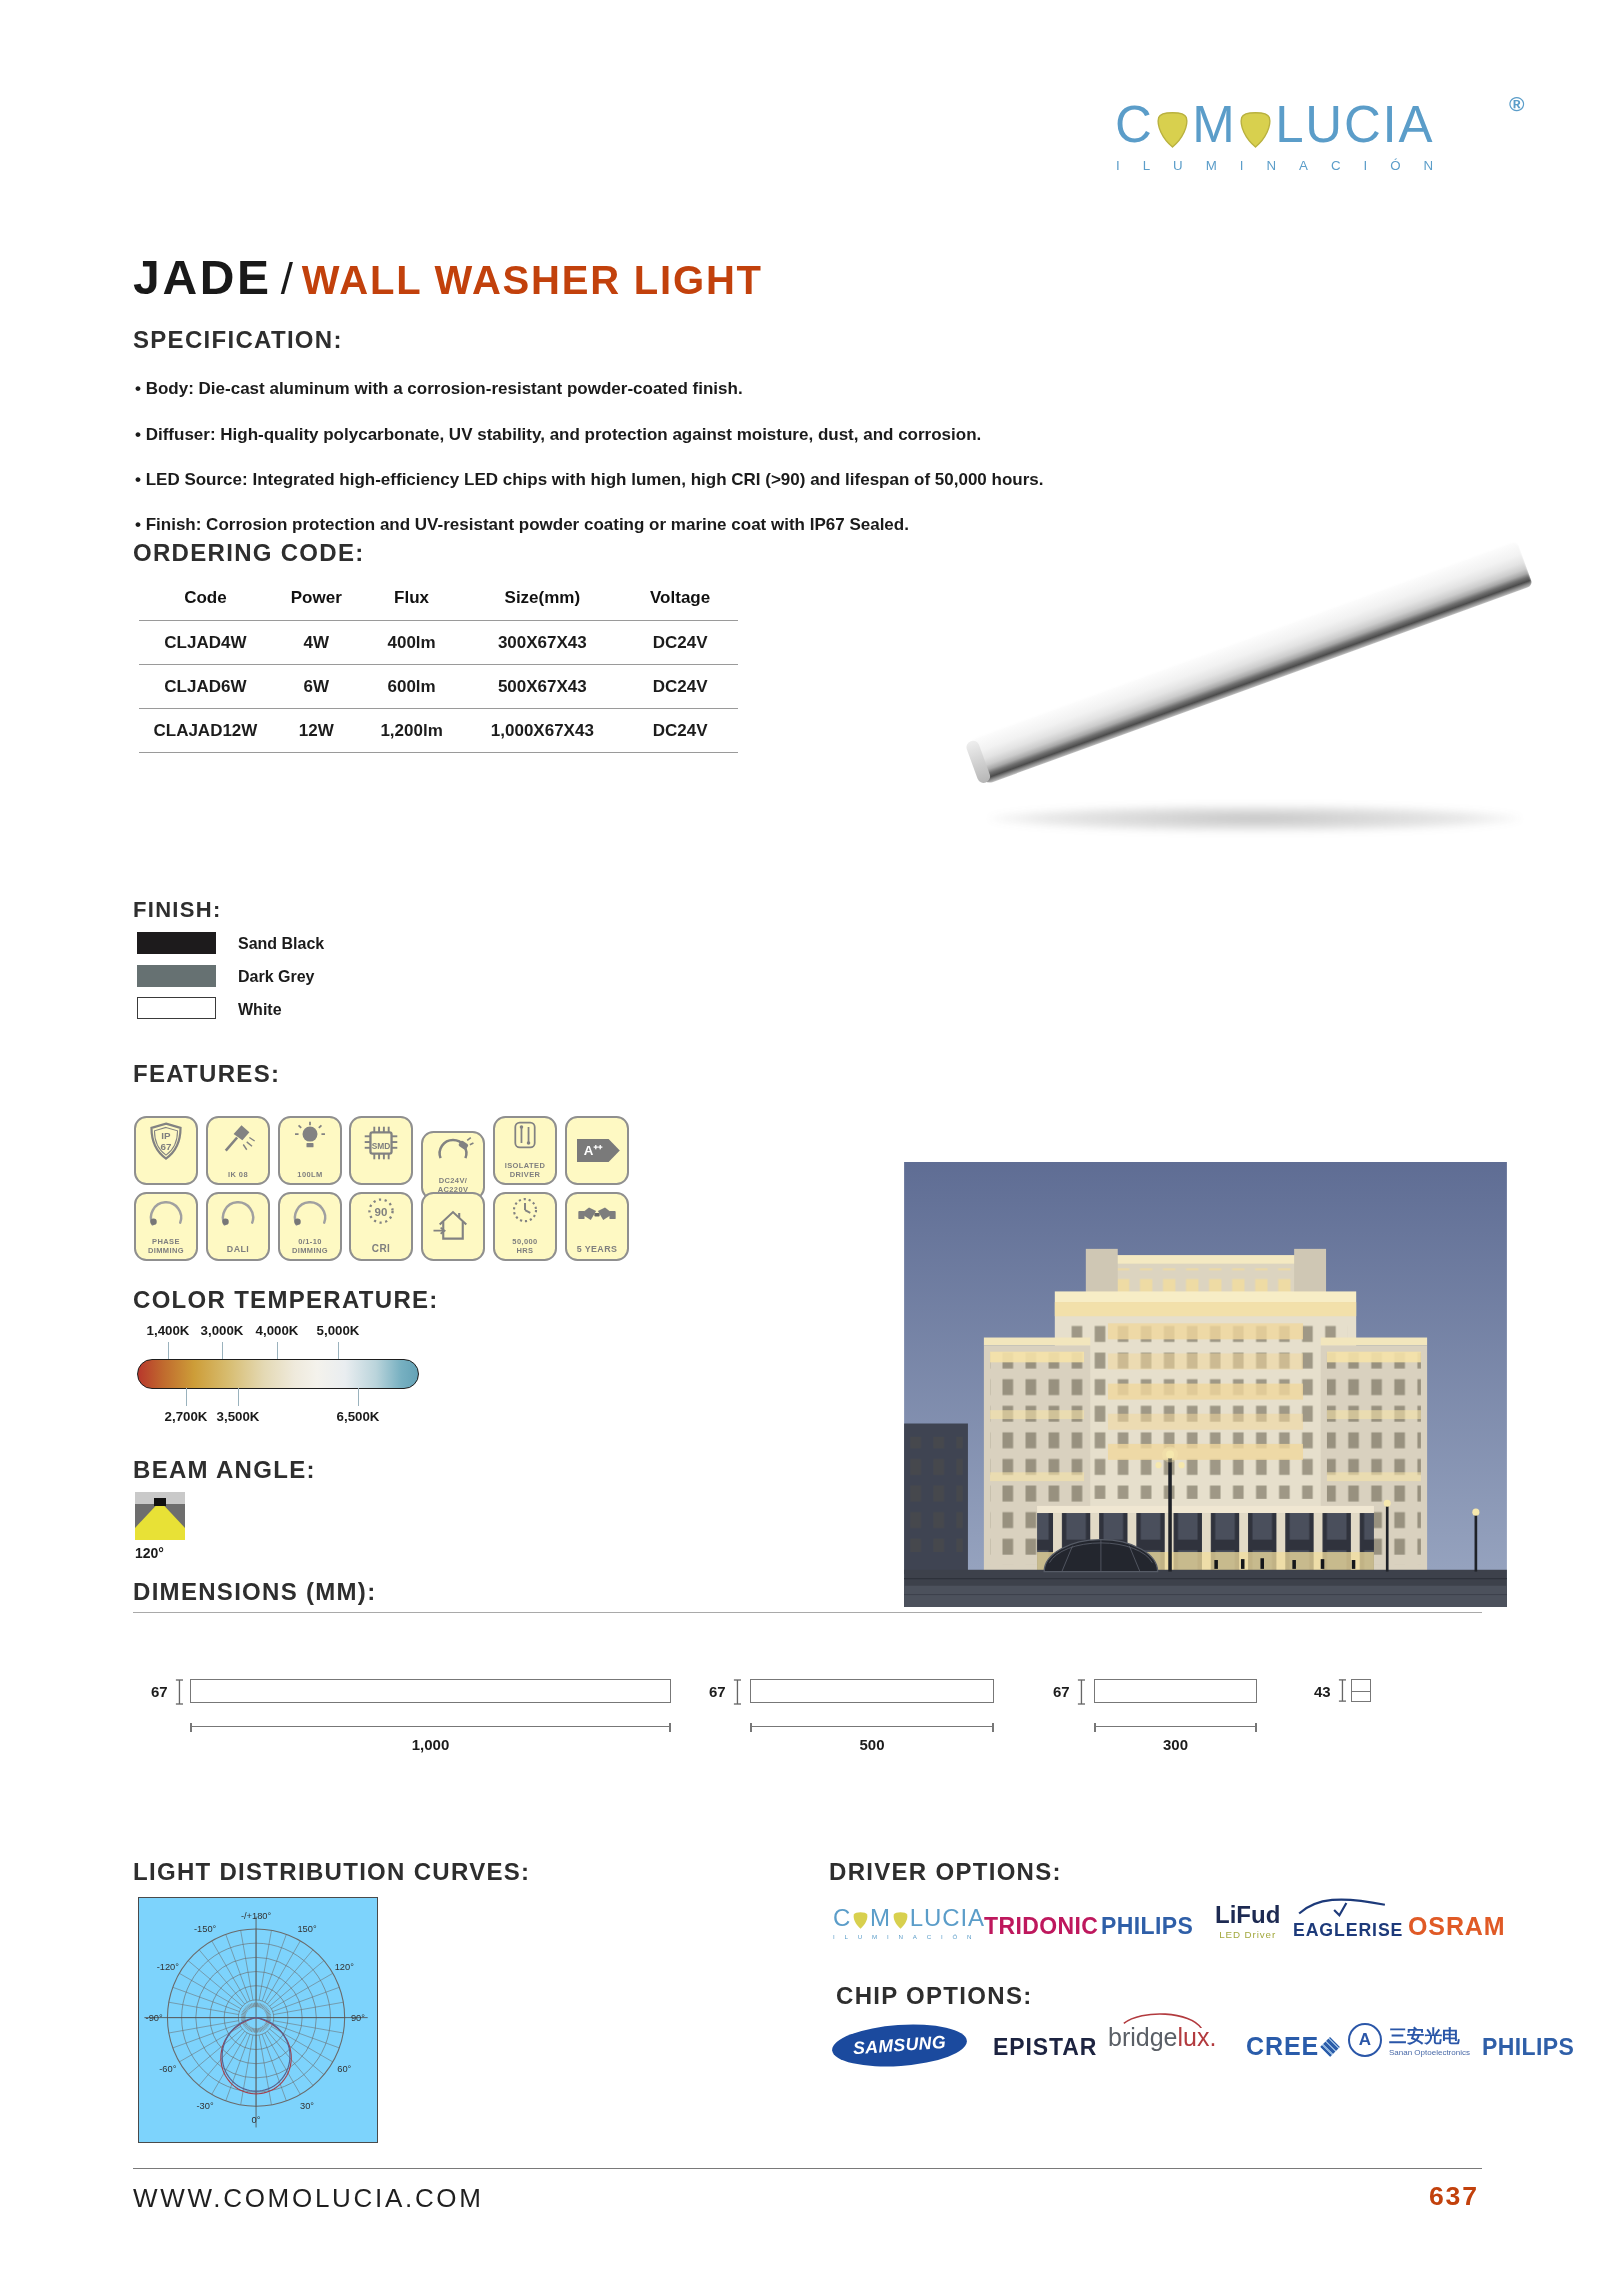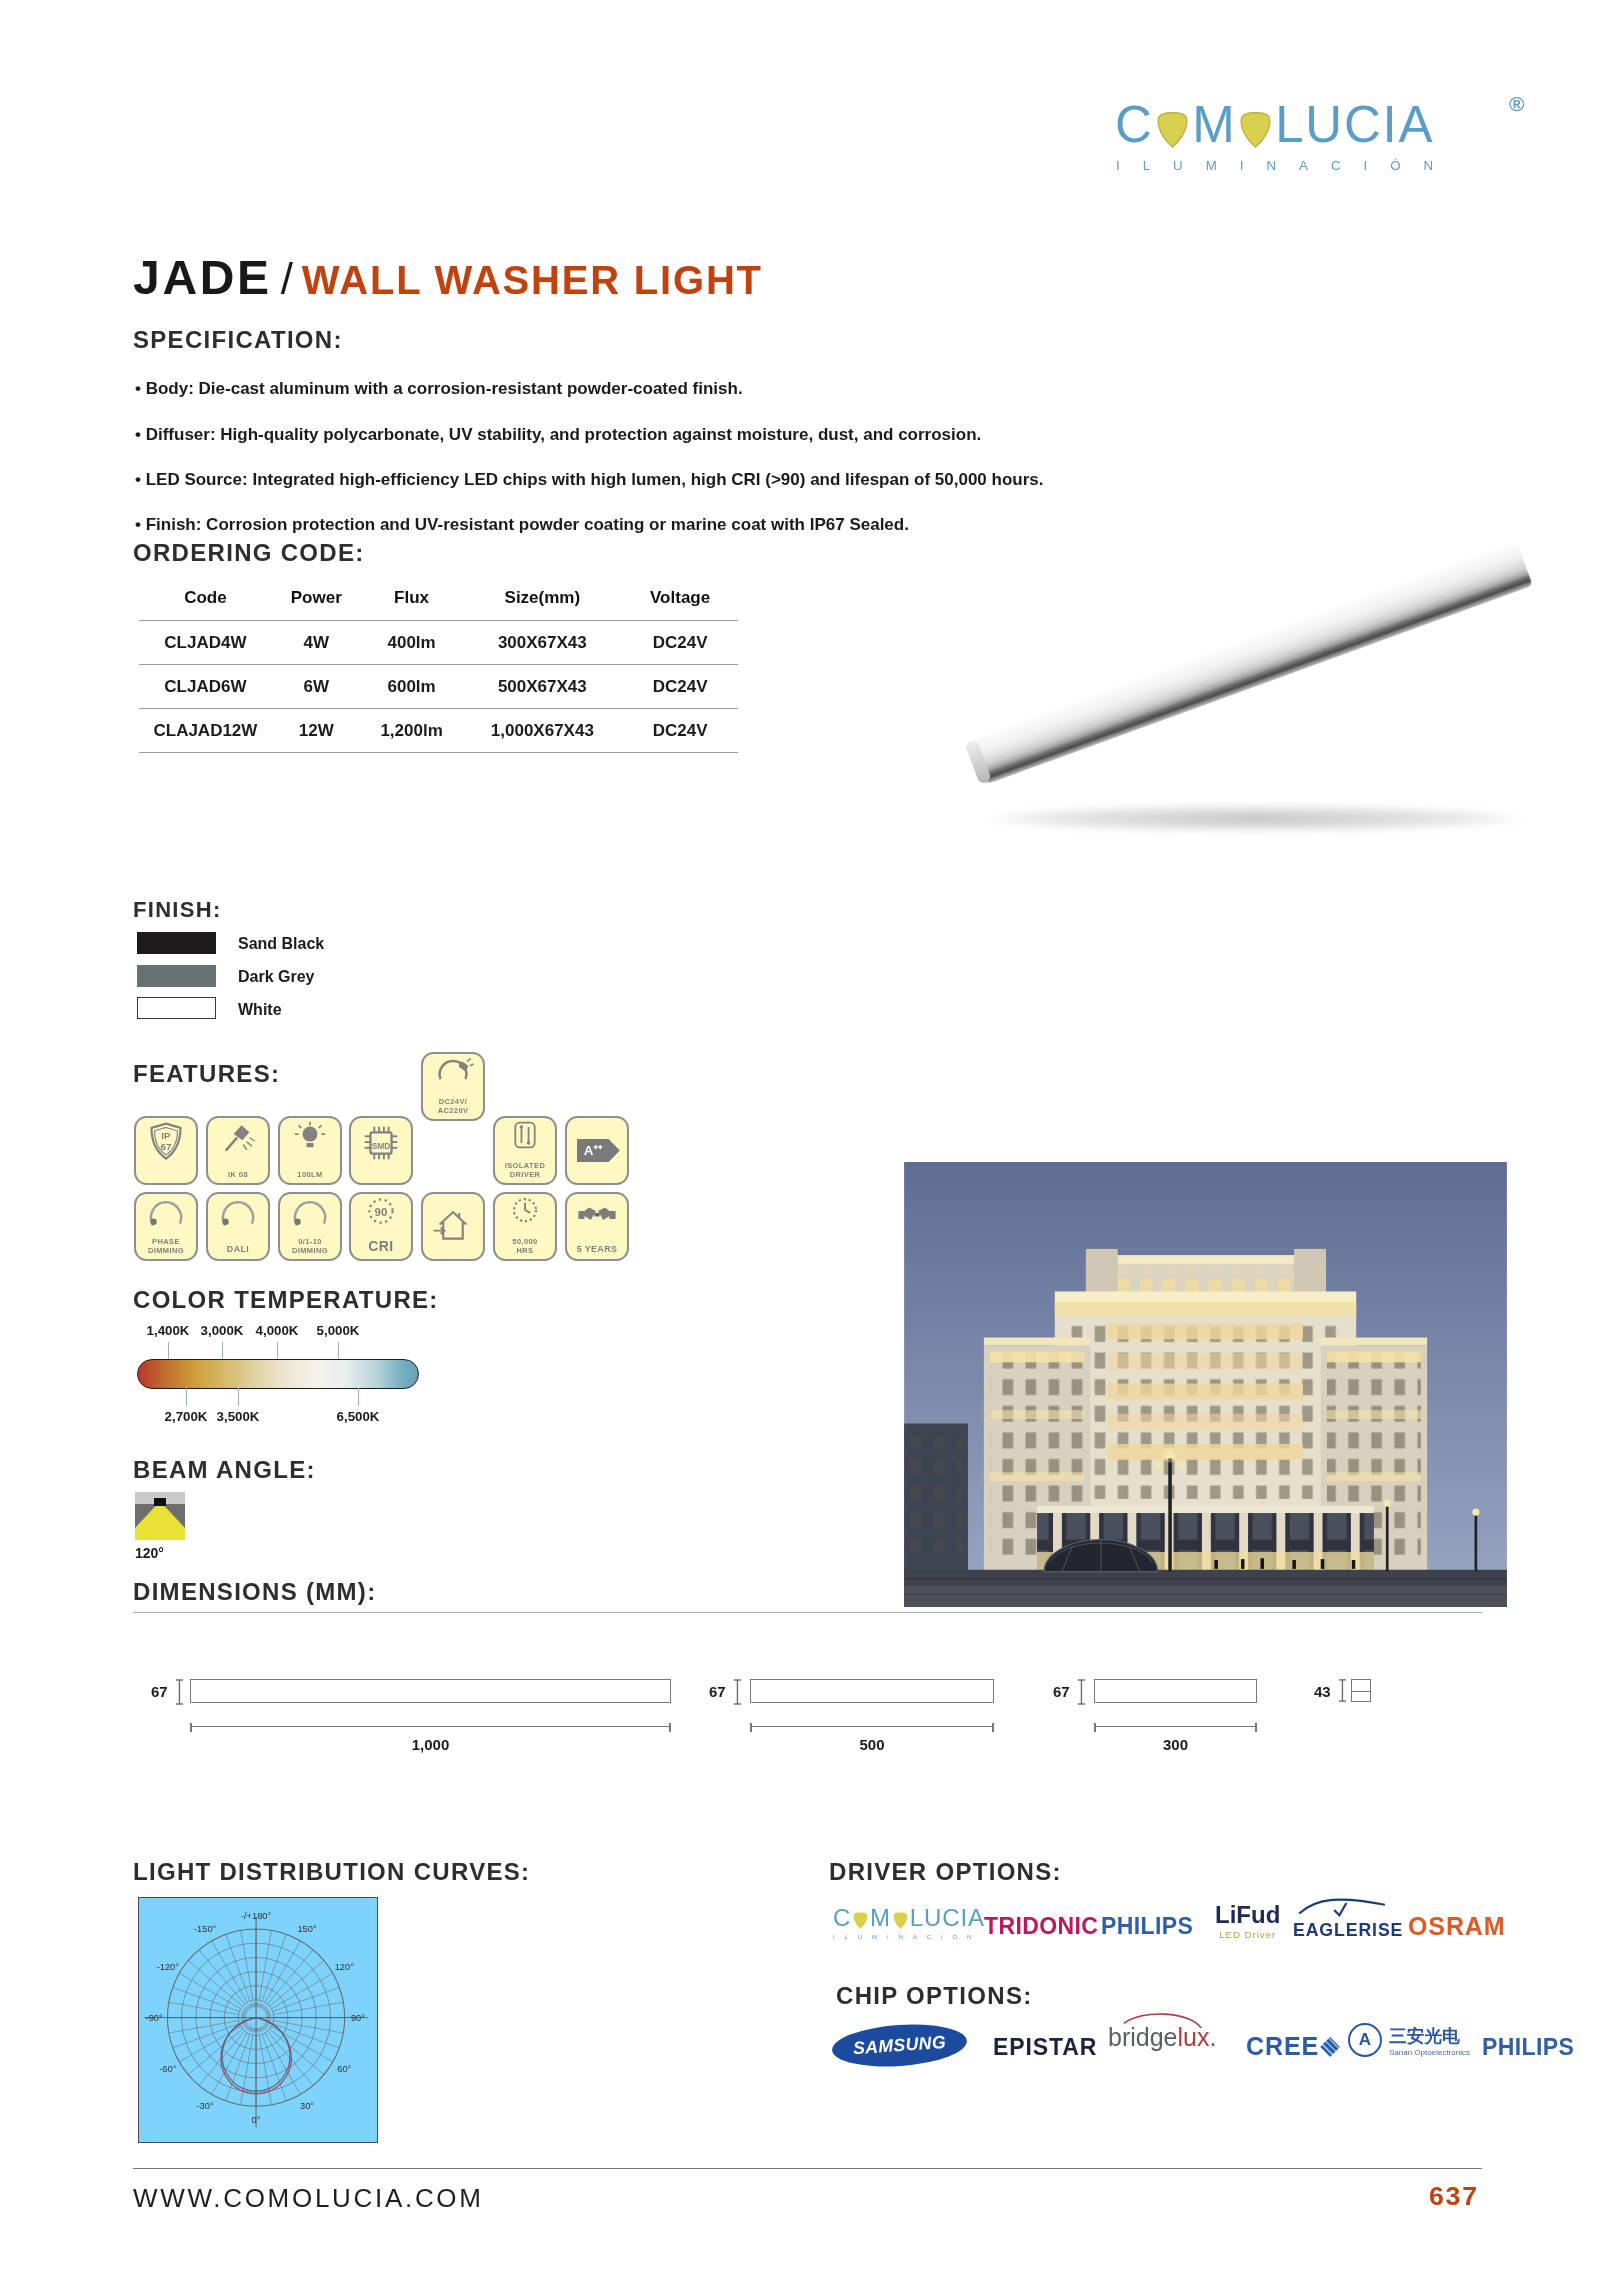--- a/index.html
+++ b/index.html
@@ -230,21 +230,21 @@
           <line x1="7" y1="23" x2="13" y2="23"></line>
           <line x1="7" y1="29" x2="13" y2="29"></line>
         <line x1="35" y1="17" x2="41" y2="17"></line>
           <line x1="35" y1="23" x2="41" y2="23"></line>
           <line x1="35" y1="29" x2="41" y2="29"></line>
       </g>
     </svg>
     <div class="fmid" style="top:24px;font-size:8.4px;">SMD</div>
   </div>
 
-  <div class="fbox" style="left:421px;top:1052px;">
+  <div class="fbox" style="left:421px;top:1131px;">
     <svg class="fglyph" viewBox="0 0 48 36" width="43" height="32">
       <path d="M38 26 A15 15 0 1 0 10 26" fill="none" stroke="#828282" stroke-width="2.8"></path>
       <rect x="31" y="8" width="10" height="7" rx="2" fill="#828282" transform="rotate(35 36 11)"></rect>
       <line x1="40" y1="6" x2="44" y2="3" stroke="#828282" stroke-width="1.8"></line>
       <line x1="43" y1="11" x2="47" y2="9" stroke="#828282" stroke-width="1.8"></line>
     </svg>
     <div class="fcap">DC24V/
 AC220V</div>
   </div>
 
@@ -288,21 +288,21 @@
     </svg>
     <div class="fcap">0/1-10
 DIMMING</div>
   </div>
 
   <div class="fbox" style="left:349px;top:1192px;">
     <svg class="fglyph" viewBox="0 0 48 36" width="43" height="32">
       <circle cx="24" cy="17" r="13" fill="none" stroke="#828282" stroke-width="2.6" stroke-dasharray="2.5 4"></circle>
     </svg>
     <div class="fmid" style="top:11.5px;font-size:11.5px;">90</div>
-    <div class="fcap" style="font-size:14px;">CRI</div>
+    <div class="fcap" style="font-size:10px;">CRI</div>
   </div>
 
   <div class="fbox" style="left:421px;top:1192px;">
     <svg class="fglyph" style="top:10.6px;" viewBox="0 0 48 44" width="43" height="39">
       <path d="M9 22 L24 8 L39 22" fill="none" stroke="#828282" stroke-width="2.4"></path>
       <path d="M13 19 V38 H35 V19" fill="none" stroke="#828282" stroke-width="2.4"></path>
       <path d="M31 9 V14" stroke="#828282" stroke-width="2.4"></path>
       <path d="M2 29 H13 M10 25.5 L14.5 29 L10 32.5" fill="none" stroke="#828282" stroke-width="2"></path>
     </svg>
   </div>

